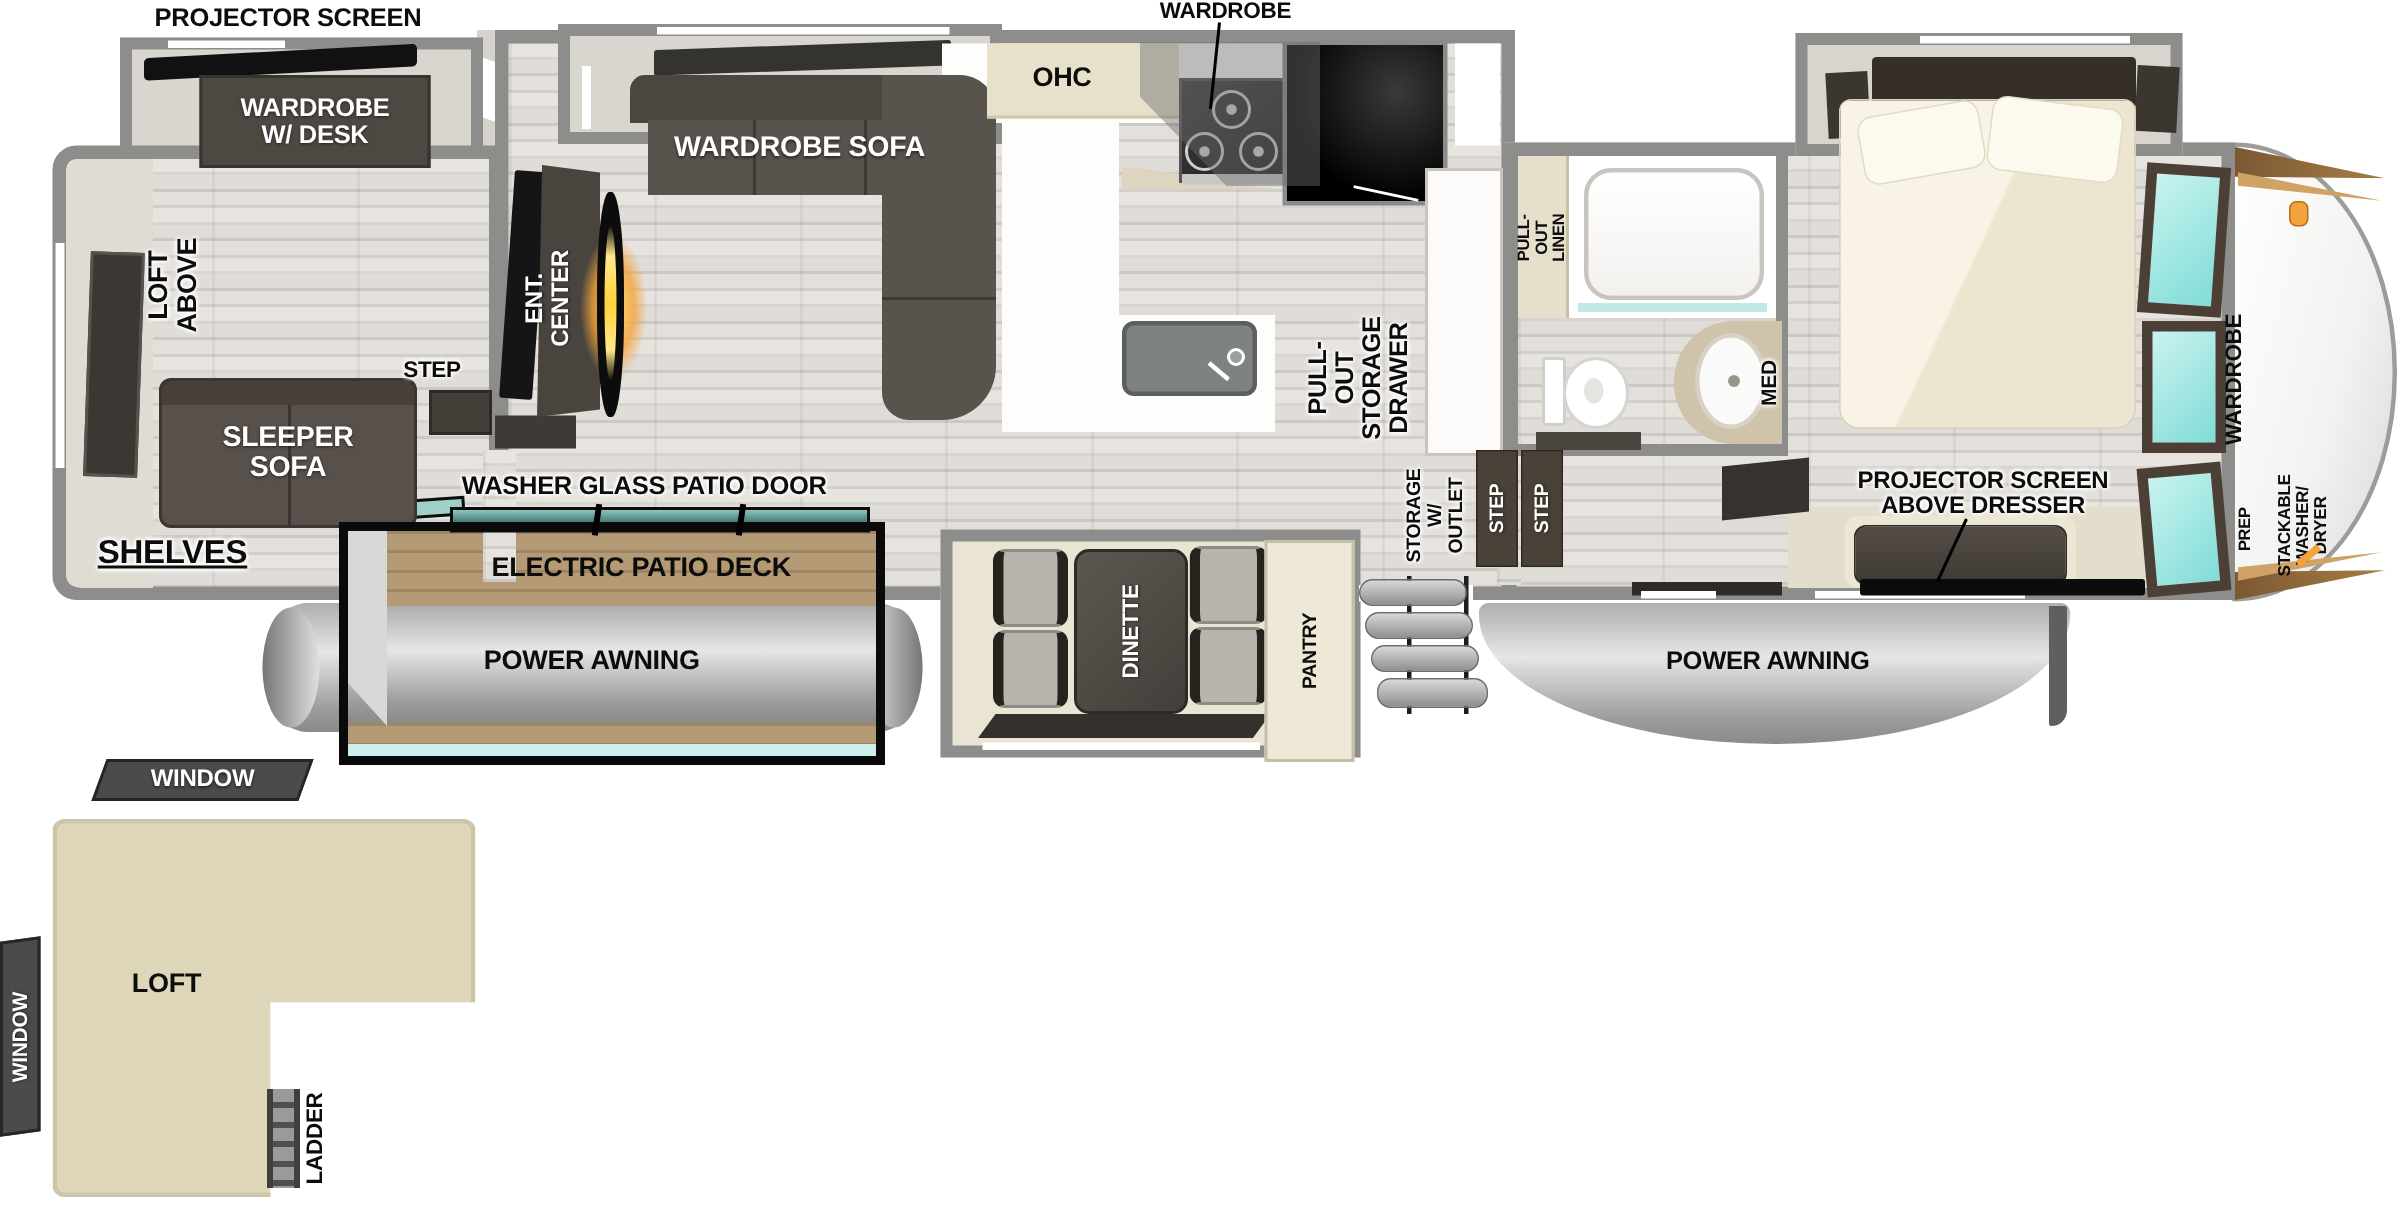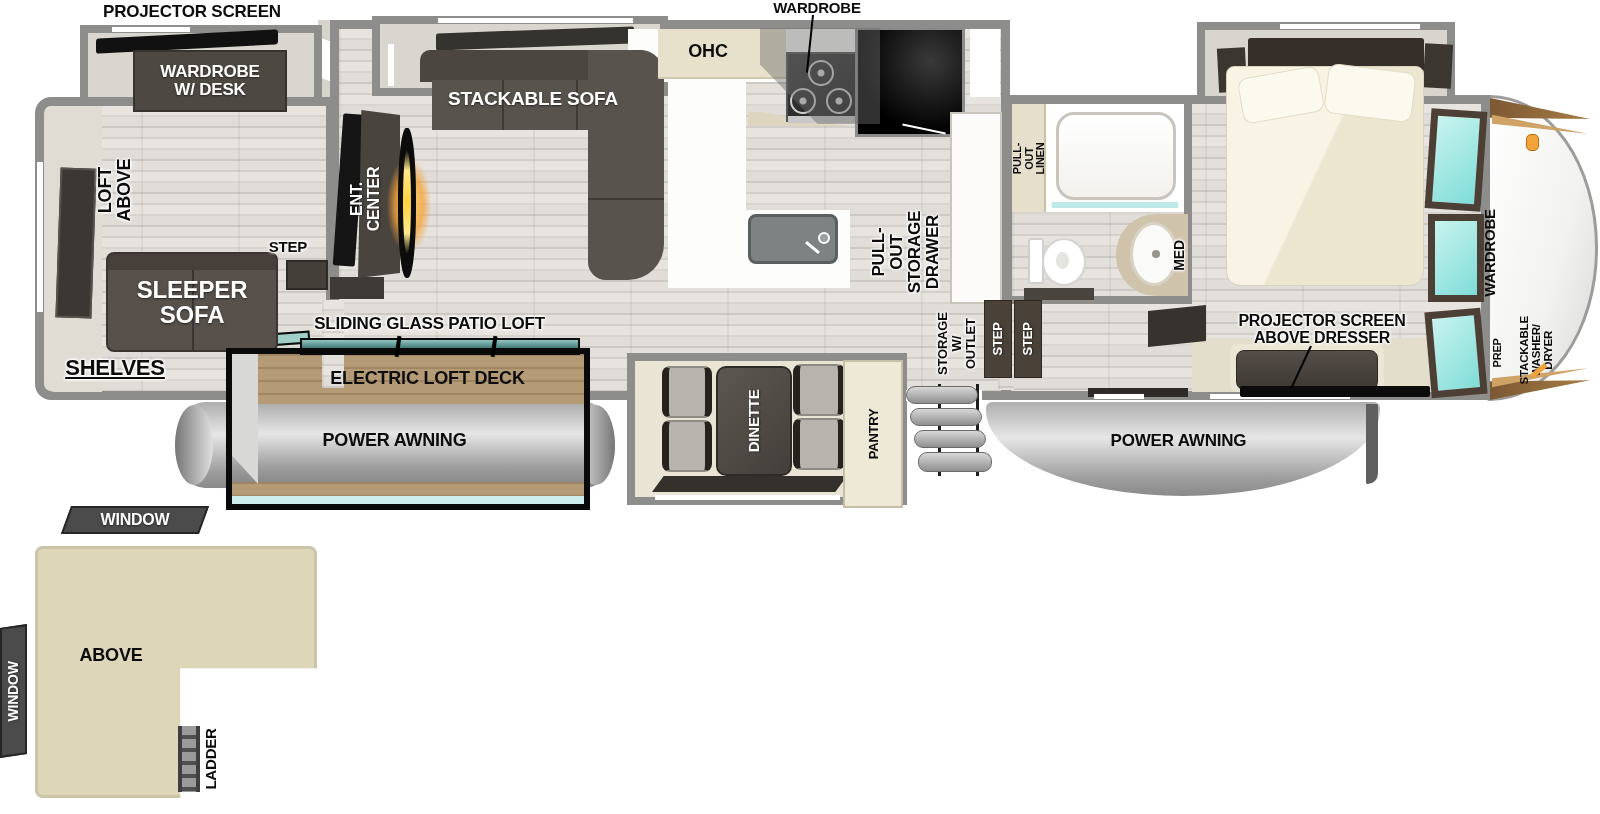--- a/index.html
+++ b/index.html
@@ -50,60 +50,60 @@
   <div class="wood z3" style="left:232px;top:354px;width:354px;height:50px;"></div>
   <div class="awn z3" style="left:232px;top:404px;width:354px;height:78px;"></div>
   <div class="wood z3" style="left:232px;top:482px;width:354px;height:14px;"></div>
   <div class="z3" style="left:232px;top:496px;width:354px;height:11px;background:#cdeeec;"></div>
   <div class="z4" style="left:232px;top:354px;width:26px;height:130px;background:#d8d8d6;clip-path:polygon(0 0,100% 0,100% 100%,0 78%);"></div>
   <div class="z5" style="left:226px;top:348px;width:364px;height:162px;border:6px solid #0a0a0a;"></div>
   <div class="z4" style="left:238px;top:333px;width:72px;height:13px;background:#9fd0c8;border:2px solid #0c0c0c;transform:rotate(-4deg);"></div>
   <div class="z4" style="left:300px;top:338px;width:280px;height:17px;background:linear-gradient(180deg,#8fc5bf,#447c7a 60%,#35605f);border:2px solid #0c0c0c;"></div>
   <div class="z5" style="left:396px;top:336px;width:4px;height:21px;background:#000;transform:rotate(8deg);"></div>
   <div class="z5" style="left:492px;top:336px;width:4px;height:21px;background:#000;transform:rotate(8deg);"></div>
-  <div class="lb halo z6" style="left:282px;top:314px;width:295px;height:20px;font-size:17px;">SLIDING GLASS PATIO LOFT</div>
-  <div class="lb z6" style="left:320px;top:368px;width:215px;height:22px;font-size:18px;">ELECTRIC LOFT DECK</div>
+  <div class="lb halo z6" style="left:282px;top:314px;width:295px;height:20px;font-size:17px;">WASHER GLASS PATIO DOOR</div>
+  <div class="lb z6" style="left:320px;top:368px;width:215px;height:22px;font-size:18px;">ELECTRIC PATIO DECK</div>
   <div class="lb z6" style="left:312px;top:430px;width:165px;height:22px;font-size:18px;">POWER AWNING</div>
 
   <div class="slide z2" style="left:80px;top:25px;width:242px;height:88px;"></div>
   <div class="win z3" style="left:112px;top:27px;width:78px;height:5px;"></div>
   <div class="z4" style="left:96px;top:34px;width:182px;height:15px;background:#111;border-radius:3px;transform:skewY(-3deg);"></div>
   <div class="z4" style="left:133px;top:50px;width:154px;height:62px;background:#4e4843;border:2px solid #37332f;"></div>
   <div class="lb wt z6" style="left:137px;top:52px;width:146px;height:58px;font-size:17px;">WARDROBE
 W/ DESK</div>
   <div class="lb z6" style="left:92px;top:3px;width:200px;height:19px;font-size:17px;">PROJECTOR SCREEN</div>
   <div class="z1" style="left:318px;top:20px;width:60px;height:90px;background:#d6d3cd;"></div>
   <div class="z1" style="left:312px;top:30px;width:48px;height:62px;background:#fff;clip-path:polygon(0 8%,100% 35%,100% 100%,0 72%);"></div>
 
   <div class="hull floor z2" style="left:35px;top:97px;width:300px;height:303px;border-radius:16px 0 0 16px;"></div>
   <div class="z3" style="left:44px;top:106px;width:58px;height:286px;background:#e0dcd4;border-radius:10px 0 0 10px;"></div>
   <div class="win z3" style="left:37px;top:162px;width:6px;height:150px;"></div>
   <div class="z4" style="left:58px;top:168px;width:36px;height:150px;background:#3b3733;border:2px solid #56524e;transform:rotate(2deg);"></div>
   <div class="vl halo z6" style="left:100px;top:125px;width:30px;height:130px;">
       <span style="font-size:18px;">LOFT ABOVE</span>
     </div>
   <div class="dark z4" style="left:106px;top:252px;width:172px;height:100px;background-image:linear-gradient(180deg,#463f3a 0 16px,rgba(0,0,0,0) 16px),linear-gradient(90deg,rgba(0,0,0,0) 0 84px,rgba(0,0,0,.35) 84px 86px,rgba(0,0,0,0) 86px);"></div>
-  <div class="lb wt z6" style="left:116px;top:262px;width:152px;height:80px;font-size:24px;">SLEEPER
+  <div class="lb wt z6" style="left:116px;top:262px;width:152px;height:80px;font-size:19px;">SLEEPER
 SOFA</div>
   <div class="lb halo z6" style="left:50px;top:357px;width:130px;height:22px;font-size:22px;text-decoration:underline;">SHELVES</div>
   <div class="lb halo z6" style="left:258px;top:238px;width:60px;height:18px;font-size:15px;">STEP</div>
   <div class="z4" style="left:286px;top:260px;width:42px;height:30px;background:#453f3a;border:2px solid #2e2a26;"></div>
 
   <div class="hull floor z2" style="left:330px;top:20px;width:680px;height:380px;"></div>
   <div class="floor z3" style="left:322px;top:300px;width:22px;height:88px;"></div>
   <div class="z4" style="left:330px;top:277px;width:54px;height:22px;background:#3f3a35;"></div>
 
   <div class="slide z2" style="left:372px;top:16px;width:296px;height:80px;"></div>
   <div class="win z3" style="left:438px;top:18px;width:195px;height:5px;"></div>
   <div class="z3" style="left:436px;top:30px;width:198px;height:17px;background:#35332f;border-radius:2px;transform:skewY(-2deg);"></div>
   <div class="win z3" style="left:388px;top:44px;width:6px;height:42px;"></div>
   <div class="z4" style="left:420px;top:50px;width:243px;height:32px;background:#4c4641;border-radius:10px 24px 0 0;"></div>
   <div class="z4" style="left:432px;top:80px;width:220px;height:50px;background:#59534d;background-image:linear-gradient(90deg,rgba(0,0,0,0) 0 70px,rgba(0,0,0,.3) 70px 72px,rgba(0,0,0,0) 72px 144px,rgba(0,0,0,.3) 144px 146px,rgba(0,0,0,0) 146px);"></div>
   <div class="z4" style="left:588px;top:50px;width:76px;height:230px;background:#59534d;border-radius:0 24px 36px 18px;background-image:linear-gradient(180deg,rgba(0,0,0,0) 0 148px,rgba(0,0,0,.3) 148px 150px,rgba(0,0,0,0) 150px);"></div>
-  <div class="lb wt z6" style="left:438px;top:88px;width:190px;height:22px;font-size:19px;">STACKABLE SOFA</div>
+  <div class="lb wt z6" style="left:438px;top:88px;width:190px;height:22px;font-size:19px;">WARDROBE SOFA</div>
 
   <div class="z4" style="left:338px;top:114px;width:22px;height:152px;background:#151515;border-radius:2px;transform:rotate(4deg);"></div>
   <div class="z4" style="left:358px;top:110px;width:42px;height:168px;background:#4a443f;clip-path:polygon(8% 0,100% 3%,100% 97%,0 100%);"></div>
   <div class="z4" style="left:378px;top:138px;width:62px;height:134px;background:radial-gradient(closest-side,rgba(255,212,94,.95),rgba(245,163,58,.78) 45%,rgba(245,163,58,0) 72%);"></div>
   <div class="z5" style="left:398px;top:128px;width:18px;height:150px;background:#0c0c0c;border-radius:45%;"></div>
   <div class="z6" style="left:403px;top:150px;width:8px;height:104px;background:linear-gradient(180deg,rgba(0,0,0,0),#ffe98a 20%,#ffd23e 50%,#ffe98a 80%,rgba(0,0,0,0));border-radius:50%;"></div>
   <div class="vl wt z6" style="left:350px;top:128px;width:32px;height:142px;">
       <span style="font-size:16px;">ENT. CENTER</span>
     </div>
 
@@ -236,21 +236,21 @@
     </div>
   <div class="z6" style="left:1530px;top:368px;width:18px;height:5px;background:#f2a33a;transform:rotate(-40deg);"></div>
 
   <div class="awn z1" style="left:986px;top:402px;width:394px;height:94px;border-radius:6px 6px 50% 50% / 6px 6px 86px 86px;"></div>
   <div class="z1" style="left:1366px;top:404px;width:12px;height:80px;background:#5f5f5f;border-radius:0 6px 40px 6px;"></div>
   <div class="lb z6" style="left:1096px;top:430px;width:165px;height:22px;font-size:17px;">POWER AWNING</div>
 
   <div class="z2" style="left:66px;top:506px;width:138px;height:28px;background:#4b4b4b;border:2px solid #262626;transform:skewX(-20deg);"></div>
   <div class="lb wt z6" style="left:70px;top:508px;width:130px;height:24px;font-size:16px;">WINDOW</div>
   <div class="z1" style="left:35px;top:546px;width:282px;height:252px;background:#ddd6b9;clip-path:polygon(0 0,100% 0,100% 48.5%,51.5% 48.5%,51.5% 100%,0 100%);box-shadow:inset 0 0 0 3px #cdc5a8;border-radius:8px;"></div>
-  <div class="lb z6" style="left:75px;top:645px;width:72px;height:22px;font-size:18px;">ABOVE</div>
+  <div class="lb z6" style="left:75px;top:645px;width:72px;height:22px;font-size:18px;">LOFT</div>
   <div class="z2" style="left:178px;top:726px;width:22px;height:66px;background:repeating-linear-gradient(180deg,#9a9a9a 0 9px,#4f4f4f 9px 13px);border-left:4px solid #3f3f3f;border-right:4px solid #3f3f3f;"></div>
   <div class="vl z6" style="left:197px;top:720px;width:28px;height:78px;">
       <span style="font-size:15px;">LADDER</span>
     </div>
   <div class="z2" style="left:0px;top:626px;width:27px;height:130px;background:#4b4b4b;border:2px solid #262626;transform:skewY(-8deg);"></div>
   <div class="vl wt z6" style="left:0px;top:628px;width:27px;height:126px;">
       <span style="font-size:14px;">WINDOW</span>
     </div>
 
 </div>

